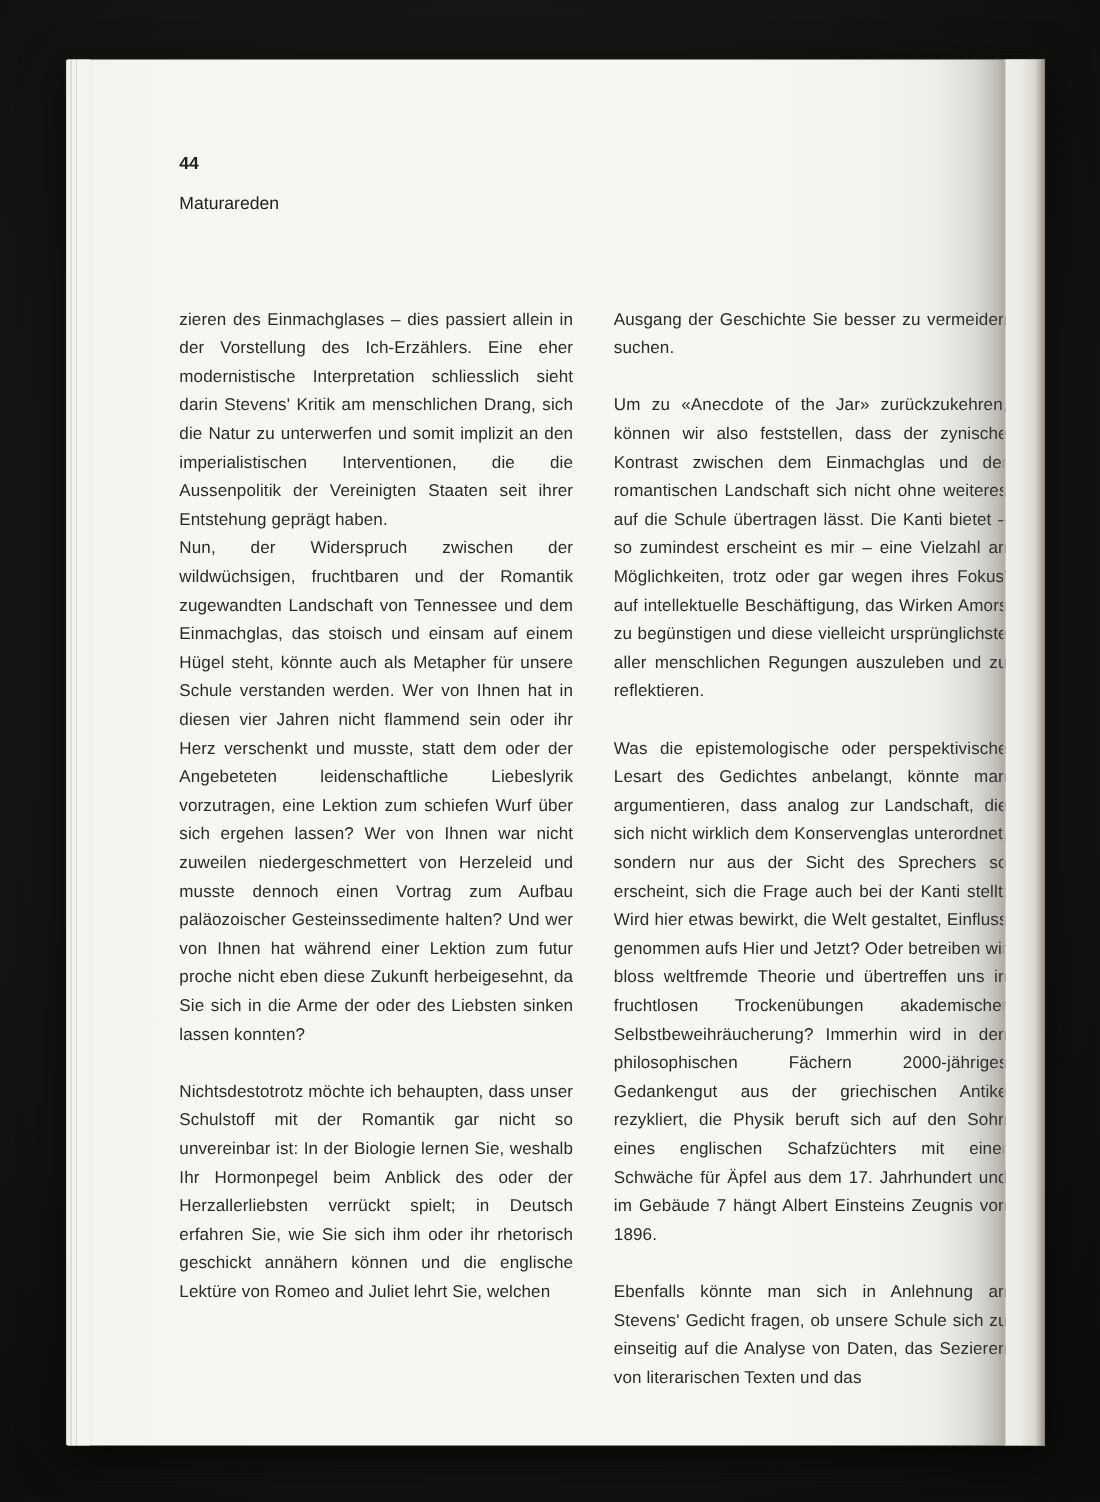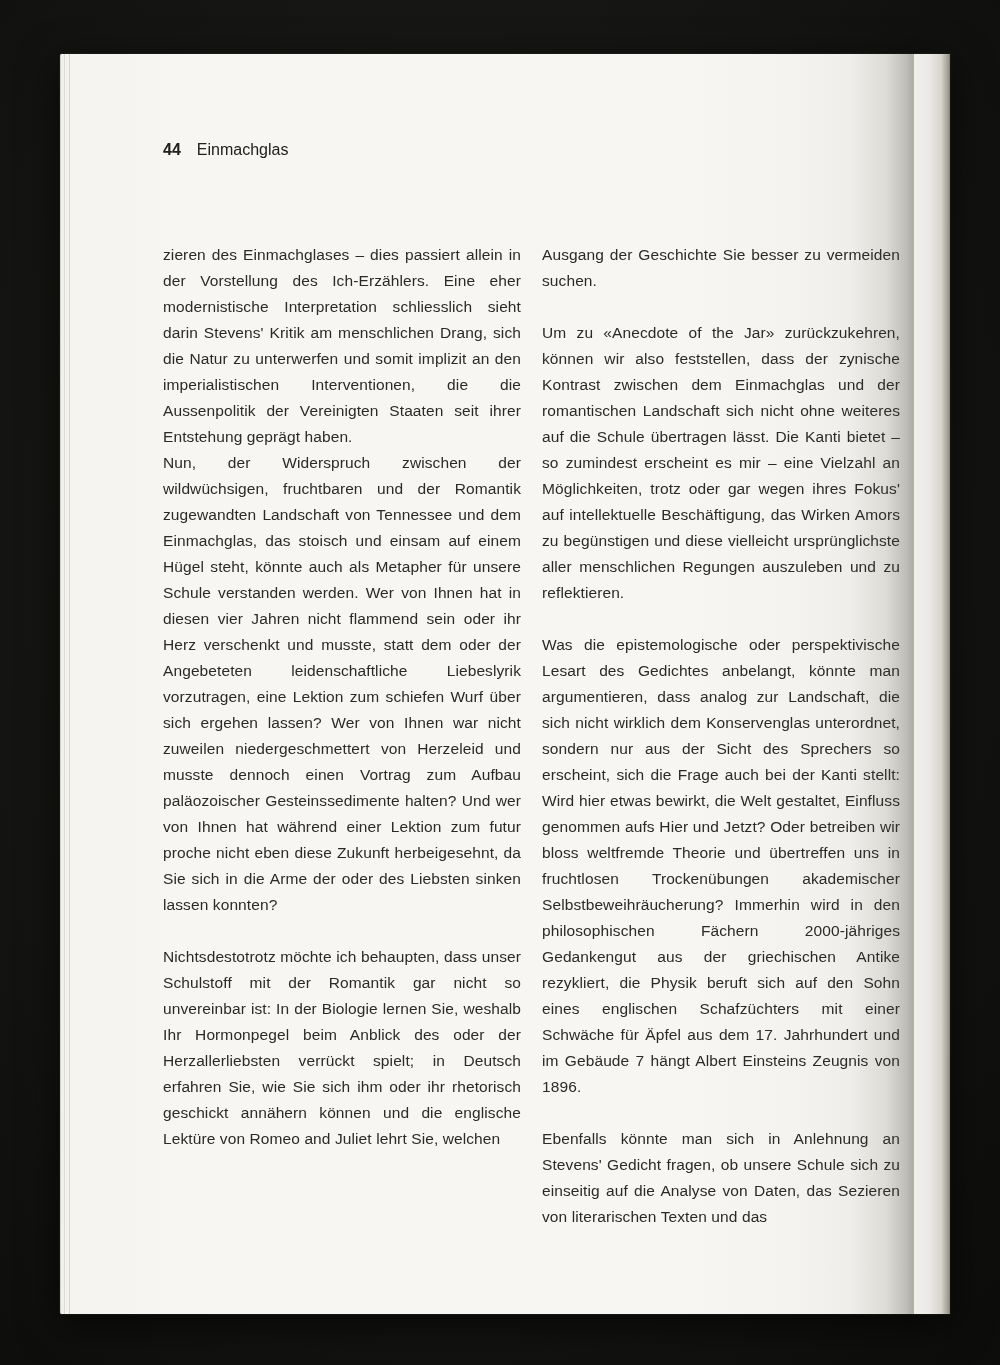--- a/index.html
+++ b/index.html
@@ -98,26 +98,27 @@
     color: #262625;
   }
 
   .running-head {
     display: flex;
     align-items: baseline;
     gap: 16px;
     font-size: 16px;
     line-height: 20px;
     color: #20201f;
+    flex-direction: column;
   }
   .page-number { font-weight: 700; }
 
   .columns {
     display: flex;
-    gap: 21px;
+    gap: 37px;
     margin-top: 82px;
   }
   .col {
     width: 358px;
     flex: 0 0 358px;
   }
 
   .para {
     margin: 0;
     font-size: 15.5px;
@@ -145,21 +146,21 @@
 
 <div class="scene">
   <div class="book">
 
     <div class="page-edges-left"></div>
 
     <div class="page-content">
 
       <header class="running-head">
         <span class="page-number">44</span>
-        <span class="running-title">Einmachglas</span>
+        <span class="running-title">Maturareden</span>
       </header>
 
       <div class="columns">
 
         <div class="col col-left">
           <p class="para">zieren des Einmachglases – dies passiert allein in der Vorstellung des Ich-Erzählers. Eine eher modernistische Interpretation schliesslich sieht darin Stevens' Kritik am menschlichen Drang, sich die Natur zu unterwerfen und somit implizit an den imperialistischen Interventionen, die die Aussenpolitik der Vereinigten Staaten seit ihrer Entstehung geprägt haben.</p>
           <p class="para">Nun, der Widerspruch zwischen der wildwüchsigen, fruchtbaren und der Romantik zugewandten Landschaft von Tennessee und dem Einmachglas, das stoisch und einsam auf einem Hügel steht, könnte auch als Metapher für unsere Schule verstanden werden. Wer von Ihnen hat in diesen vier Jahren nicht flammend sein oder ihr Herz verschenkt und musste, statt dem oder der Angebeteten leidenschaftliche Liebeslyrik vorzutragen, eine Lektion zum schiefen Wurf über sich ergehen lassen? Wer von Ihnen war nicht zuweilen niedergeschmettert von Herzeleid und musste dennoch einen Vortrag zum Aufbau paläozoischer Gesteinssedimente halten? Und wer von Ihnen hat während einer Lektion zum futur proche nicht eben diese Zukunft herbeigesehnt, da Sie sich in die Arme der oder des Liebsten sinken lassen konnten?</p>
           <p class="para spaced">Nichtsdestotrotz möchte ich behaupten, dass unser Schulstoff mit der Romantik gar nicht so unvereinbar ist: In der Biologie lernen Sie, weshalb Ihr Hormonpegel beim Anblick des oder der Herzallerliebsten verrückt spielt; in Deutsch erfahren Sie, wie Sie sich ihm oder ihr rhetorisch geschickt annähern können und die englische Lektüre von Romeo and Juliet lehrt Sie, welchen</p>
         </div>
 

